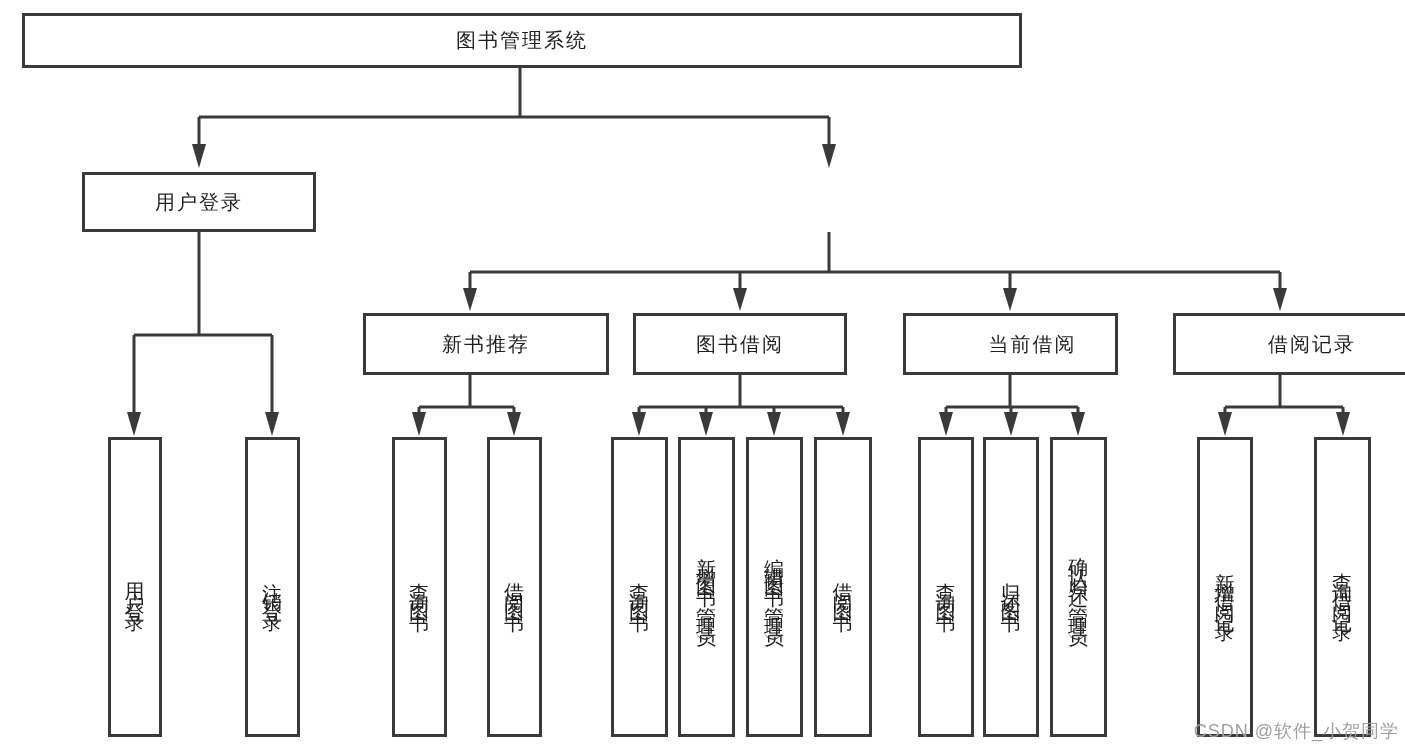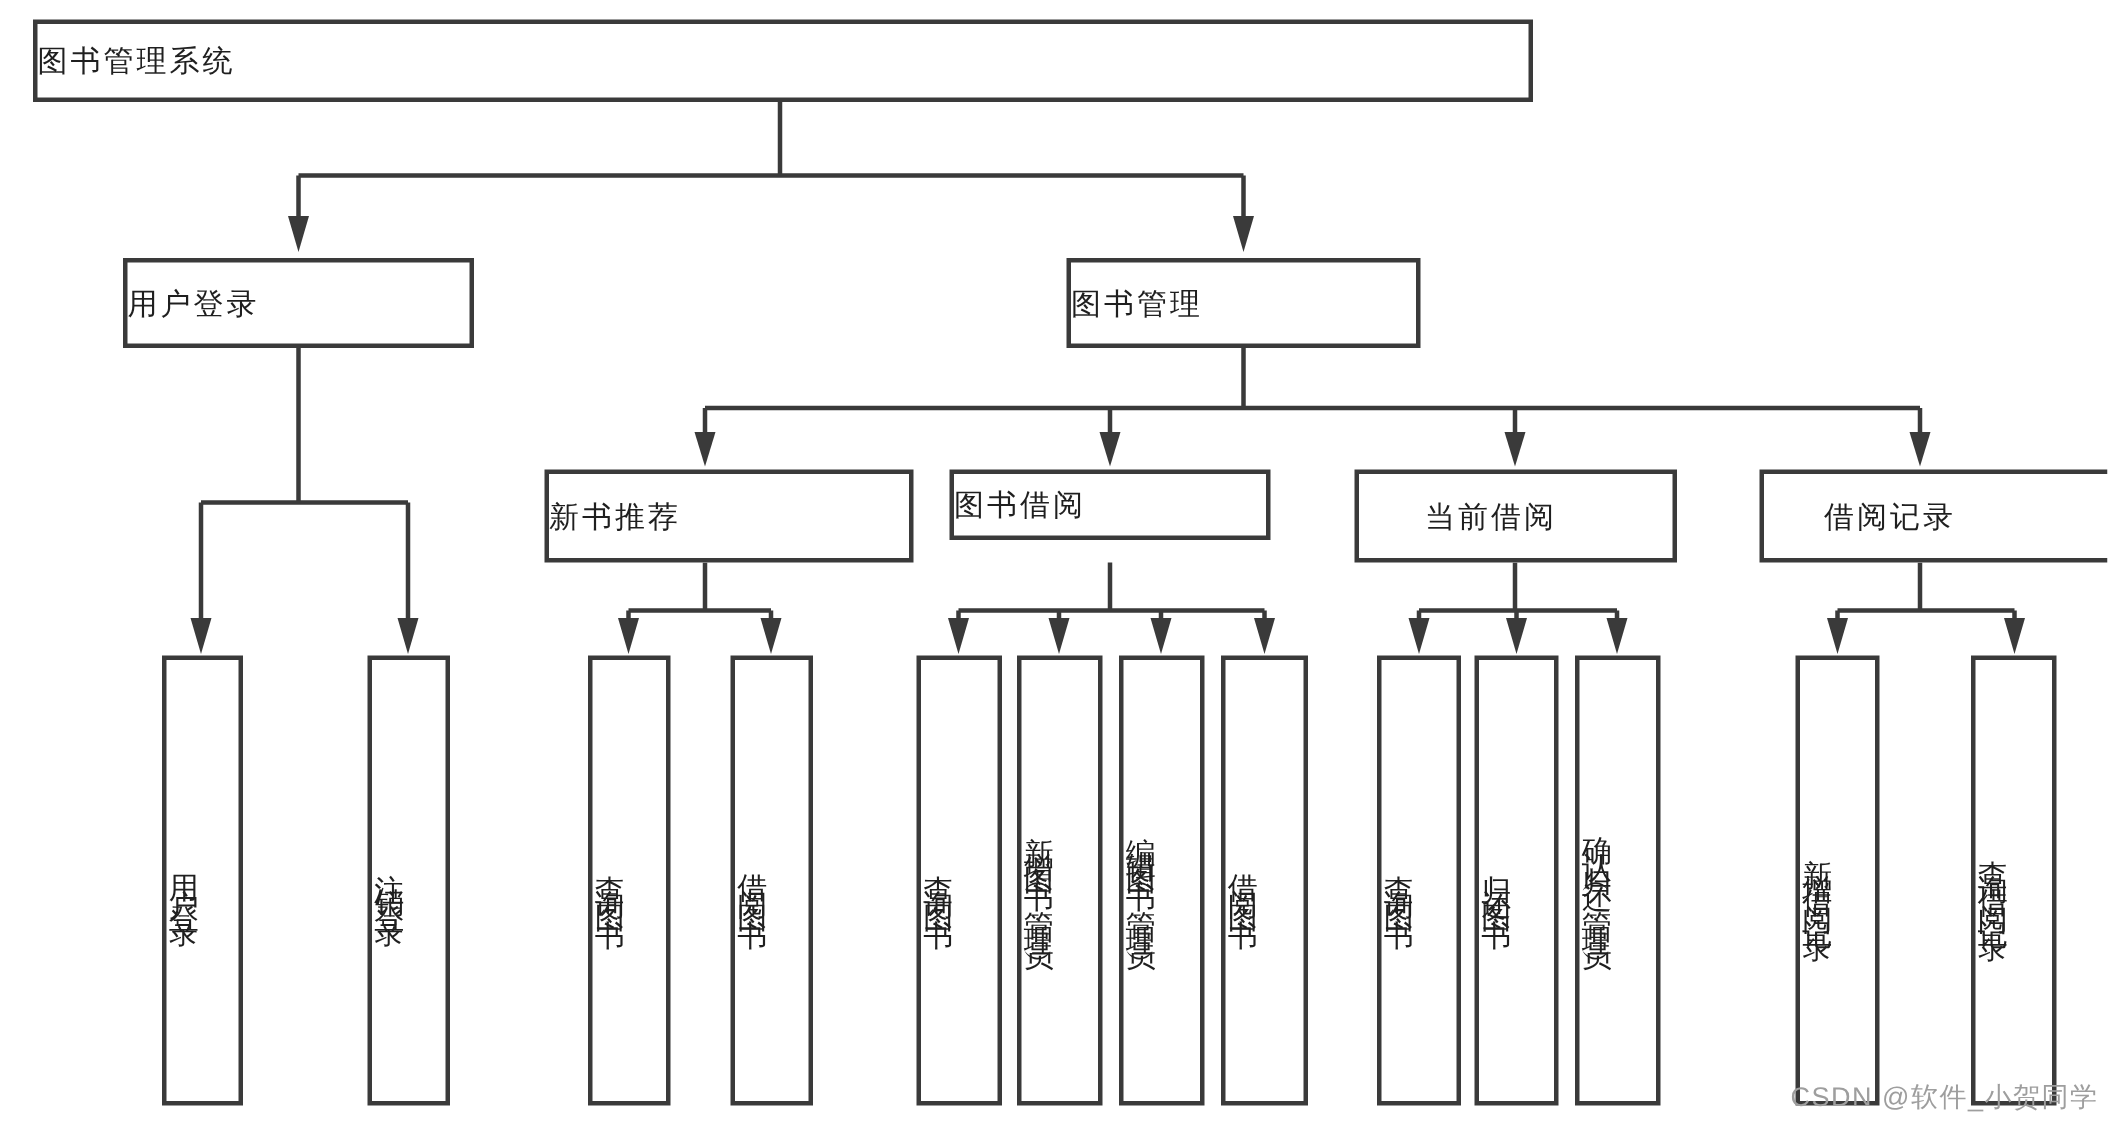--- a/index.html
+++ b/index.html
@@ -35,21 +35,21 @@
   .conn polygon {
     fill: var(--line-color);
     stroke: none;
   }
   .node {
     position: absolute;
     background: var(--bg-color);
     border: 3px solid var(--line-color);
     display: flex;
     align-items: center;
-    justify-content: flex-start;
+    justify-content: center;
   }
   .h-label {
     font-size: 20px;
     letter-spacing: 2px;
     color: var(--text-color);
     white-space: nowrap;
   }
   .v-label {
     writing-mode: vertical-rl;
     text-orientation: mixed;
@@ -117,28 +117,25 @@
     </g>
   </svg>
 
   <div class="node" style="left:22px; top:13px; width:1000px; height:55px;">
     <span class="h-label">图书管理系统</span>
   </div>
 
   <div class="node" style="left:82px; top:172px; width:234px; height:60px;">
     <span class="h-label">用户登录</span>
   </div>
-  <div class="node" style="left:711px; top:172px; width:236px; height:60px;">
-    <span class="h-label">图书管理</span>
-  </div>
 
   <div class="node" style="left:363px; top:313px; width:246px; height:62px;">
     <span class="h-label">新书推荐</span>
   </div>
-  <div class="node" style="left:633px; top:313px; width:214px; height:47px;">
+  <div class="node" style="left:633px; top:313px; width:214px; height:62px;">
     <span class="h-label">图书借阅</span>
   </div>
   <div class="node" style="left:903px; top:313px; width:215px; height:62px;padding-left:44px;">
     <span class="h-label">当前借阅</span>
   </div>
   <div class="node" style="left:1173px; top:313px; width:238px; height:62px;padding-left:40px;">
     <span class="h-label">借阅记录</span>
   </div>
 
   <div class="node" style="left:108px; top:437px; width:54px; height:300px;">

